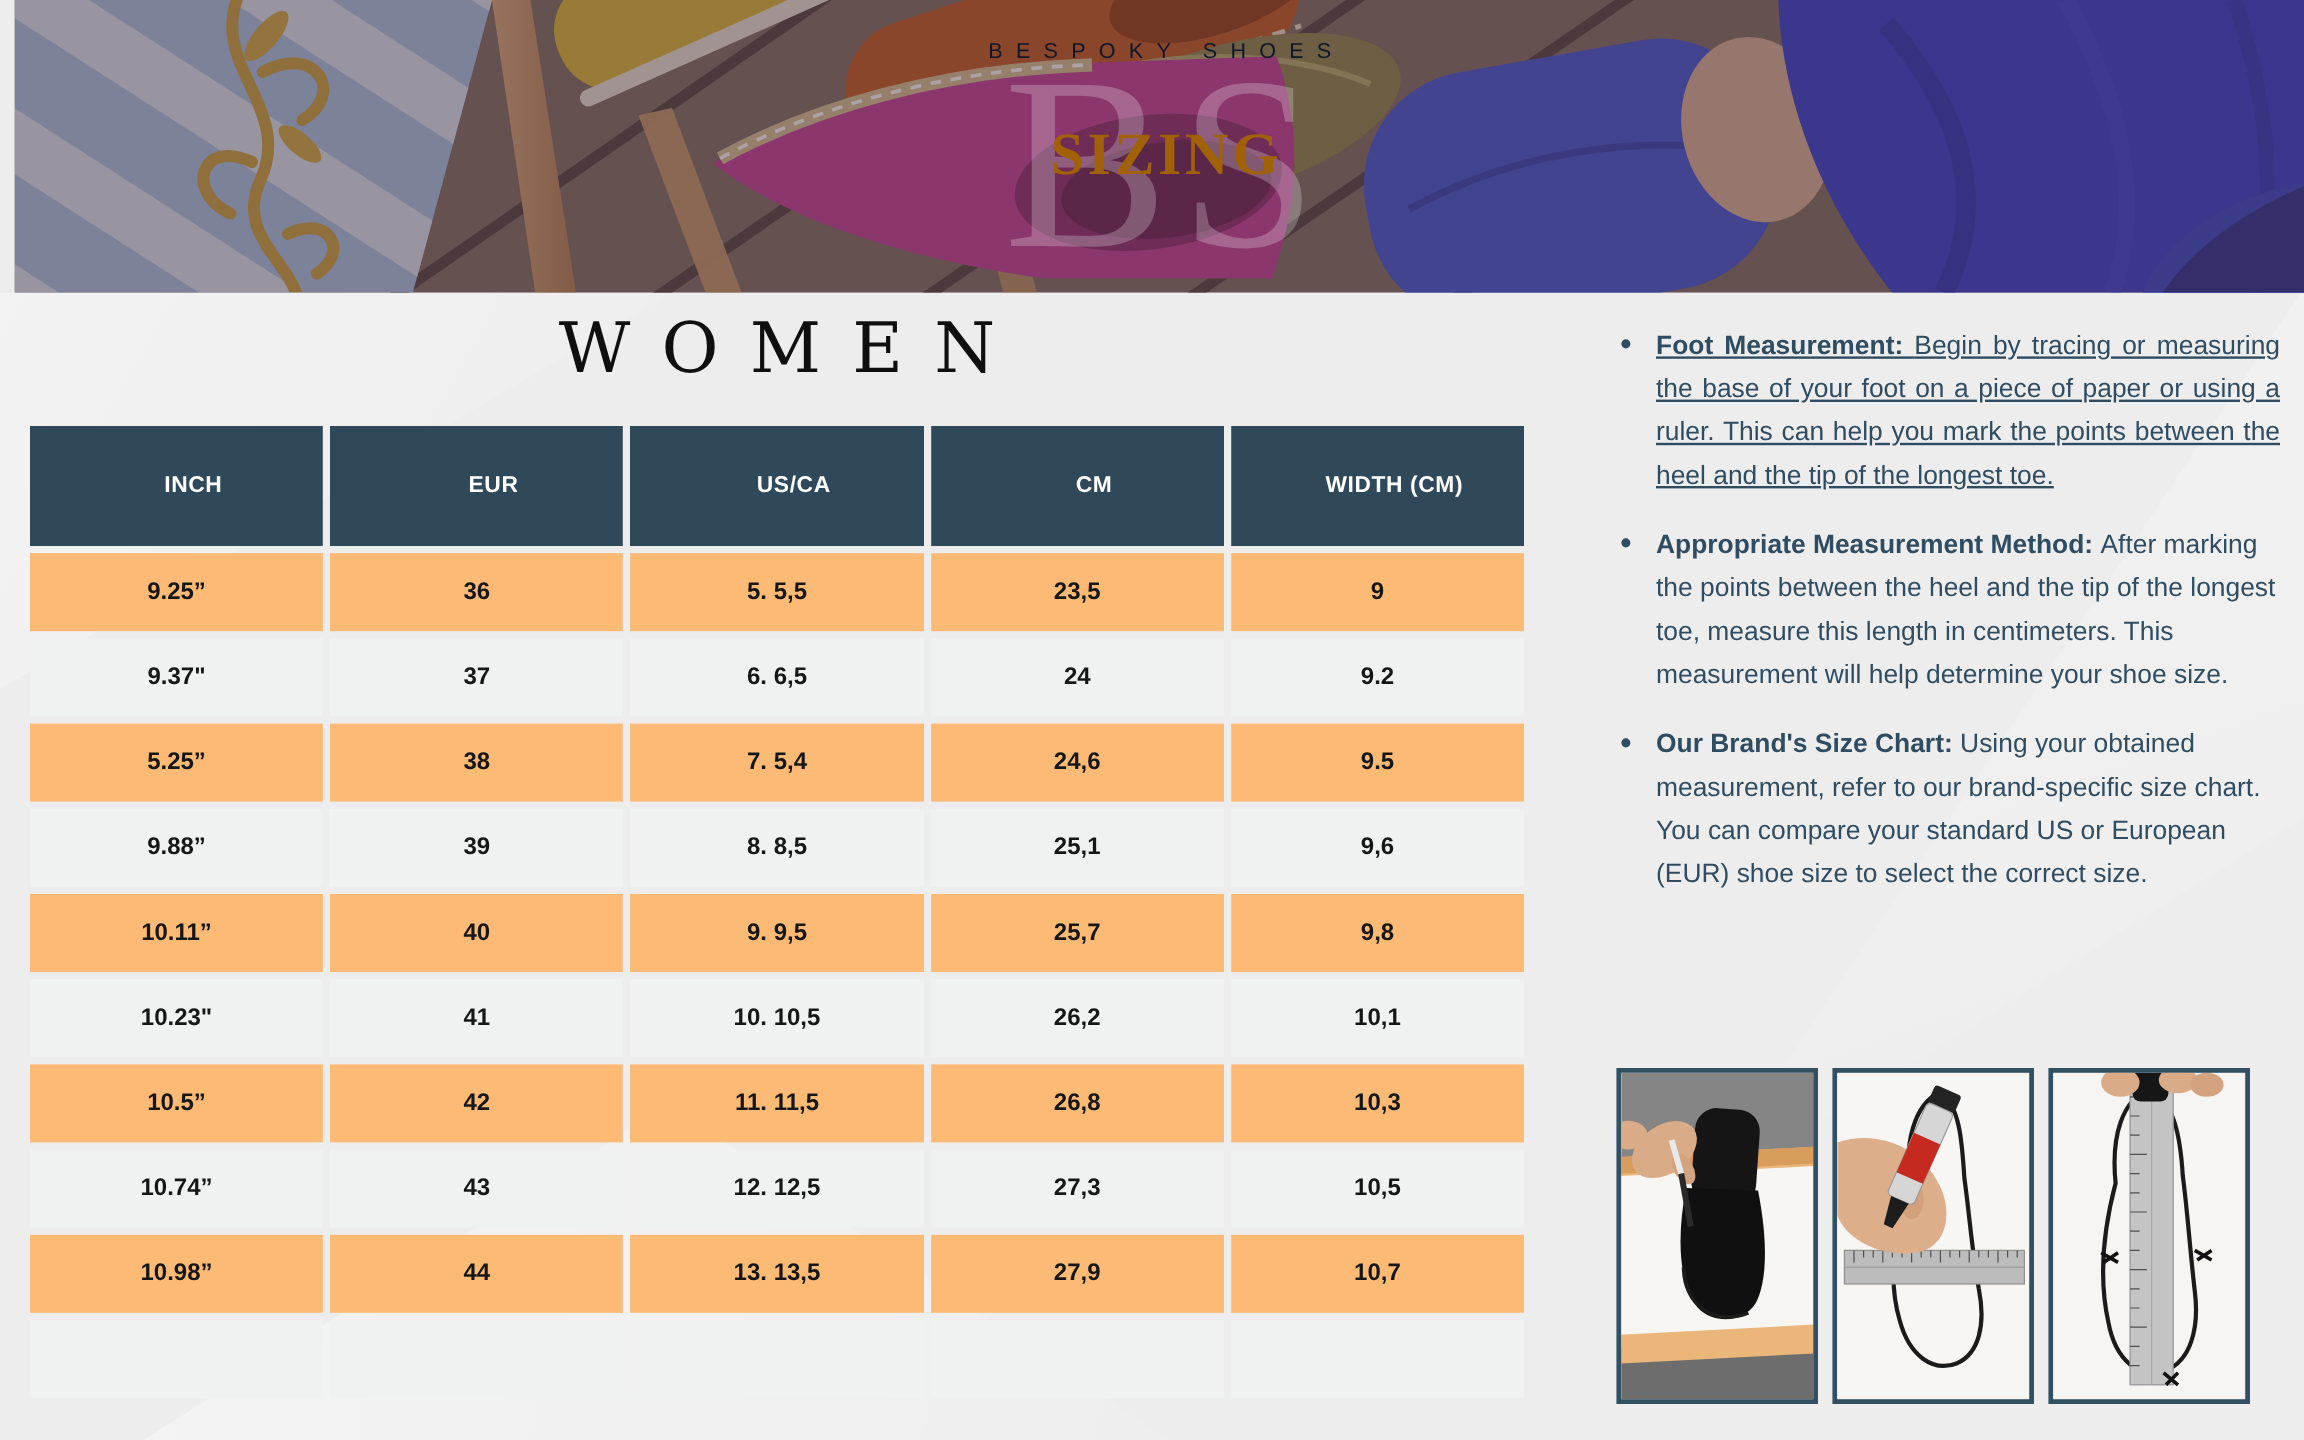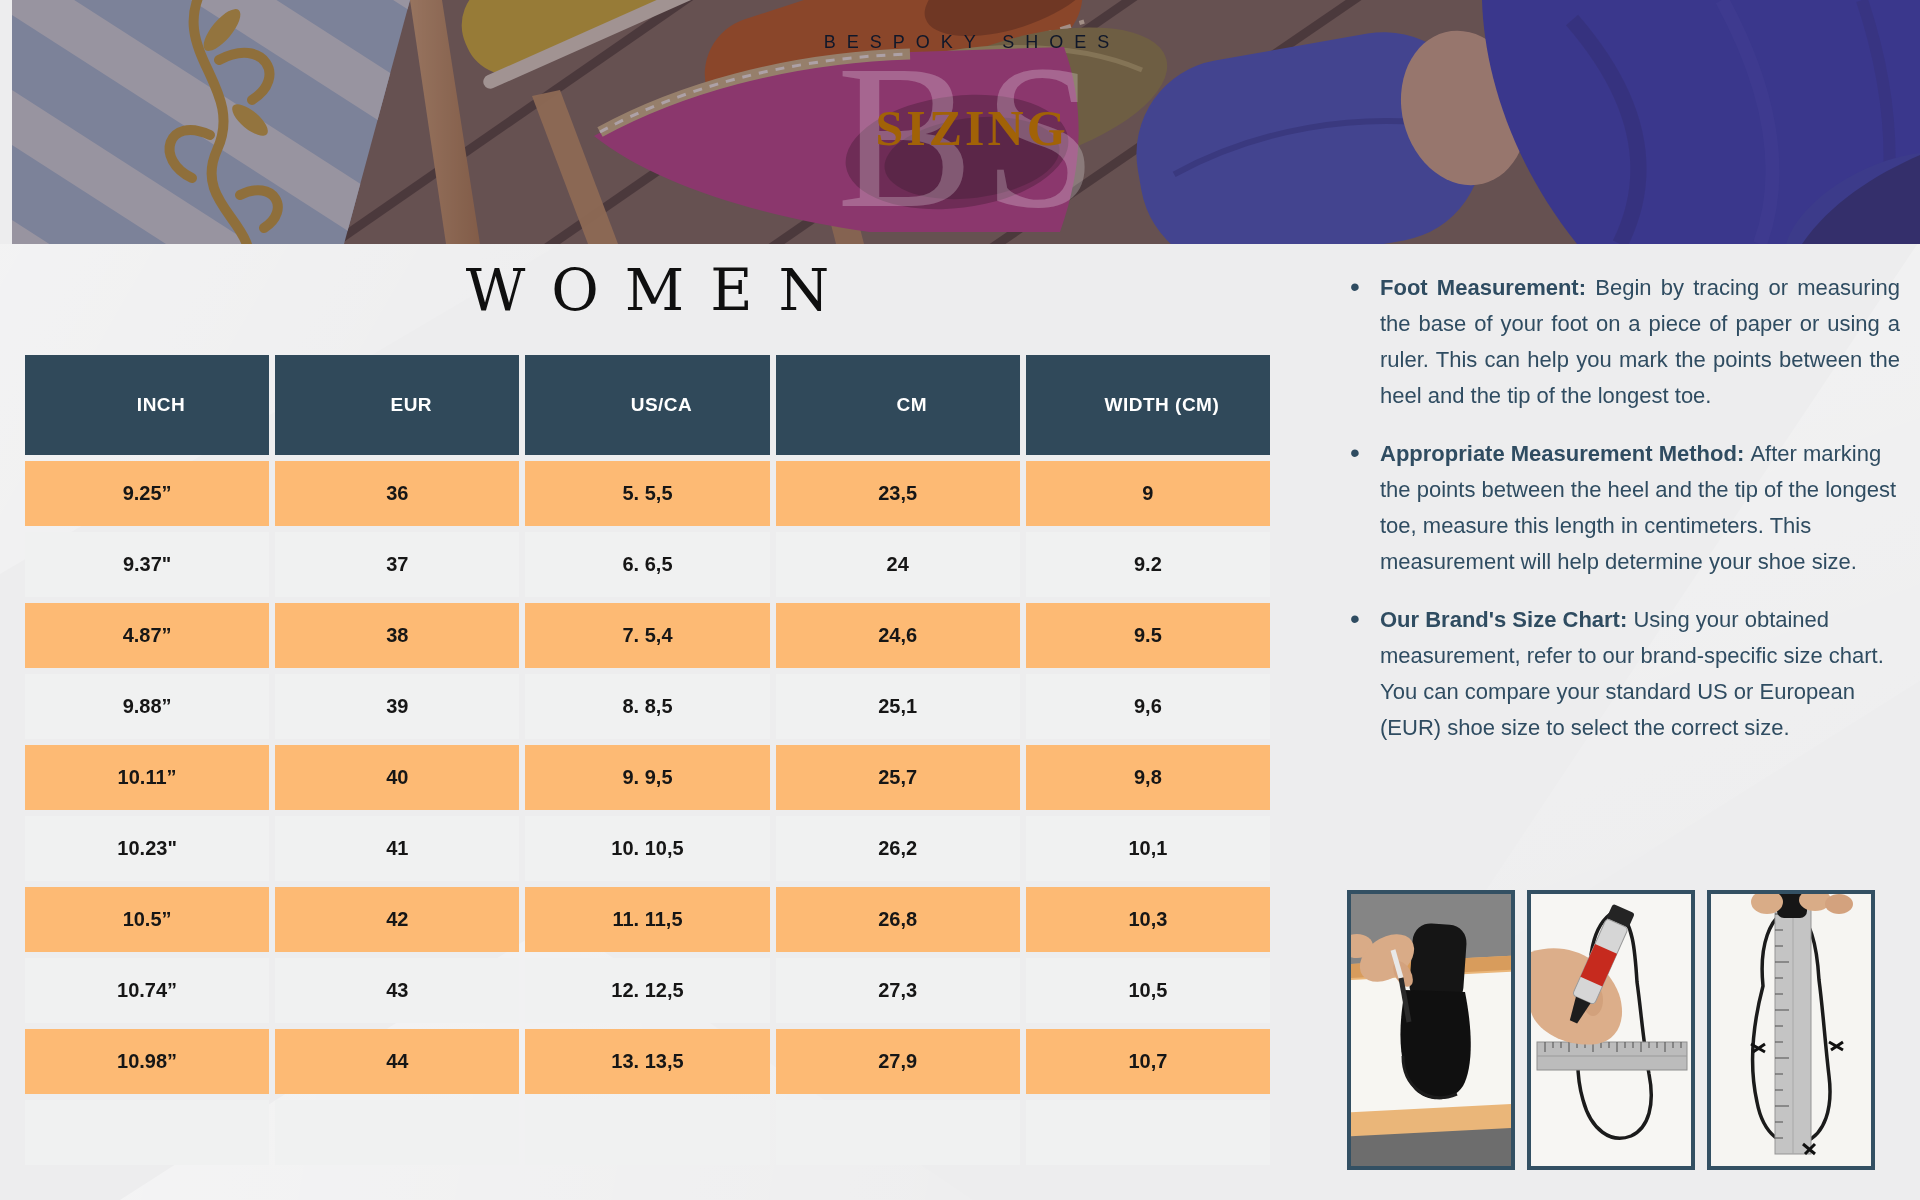--- a/index.html
+++ b/index.html
@@ -41,21 +41,21 @@
         font-size:20px;color:#161616;}
   .cell.header{background:#30495a;color:#fff;font-size:19px;letter-spacing:.5px;padding-left:28px;}
   .cell.dark{background:#fdba74;}
   .cell.light{background:#f0f1f1;}
 
   
   .info{position:absolute;left:1348px;top:270px;width:552px;z-index:1;color:#2f4c61;}
   .info ul{list-style:none;margin:0;padding:0;}
   .info li{position:relative;padding-left:32px;font-size:22px;line-height:36px;margin-bottom:22px;}
   .info li::before{content:"\2022";position:absolute;left:2px;top:-1px;font-size:28px;color:#2f4c61;}
-  .info li.justify{text-align:justify;}
+  .info li.justify{text-align:justify;text-decoration:underline;}
   .info .b-title{font-weight:700;}
 
   
   .photos{position:absolute;left:1347px;top:890px;z-index:1;display:flex;gap:12px;}
   .photo{width:168px;height:280px;box-sizing:border-box;border:4px solid #335063;
          background:#fff;overflow:hidden;}
   .photo svg{display:block;}
 </style>
 </head>
 <body>
@@ -163,21 +163,21 @@
       <div class="cell dark">9.25”</div>
       <div class="cell dark">36</div>
       <div class="cell dark">5. 5,5</div>
       <div class="cell dark">23,5</div>
       <div class="cell dark">9</div>
       <div class="cell light">9.37"</div>
       <div class="cell light">37</div>
       <div class="cell light">6. 6,5</div>
       <div class="cell light">24</div>
       <div class="cell light">9.2</div>
-      <div class="cell dark">4.87”</div>
+      <div class="cell dark">5.25”</div>
       <div class="cell dark">38</div>
       <div class="cell dark">7. 5,4</div>
       <div class="cell dark">24,6</div>
       <div class="cell dark">9.5</div>
       <div class="cell light">9.88”</div>
       <div class="cell light">39</div>
       <div class="cell light">8. 8,5</div>
       <div class="cell light">25,1</div>
       <div class="cell light">9,6</div>
       <div class="cell dark">10.11”</div>

